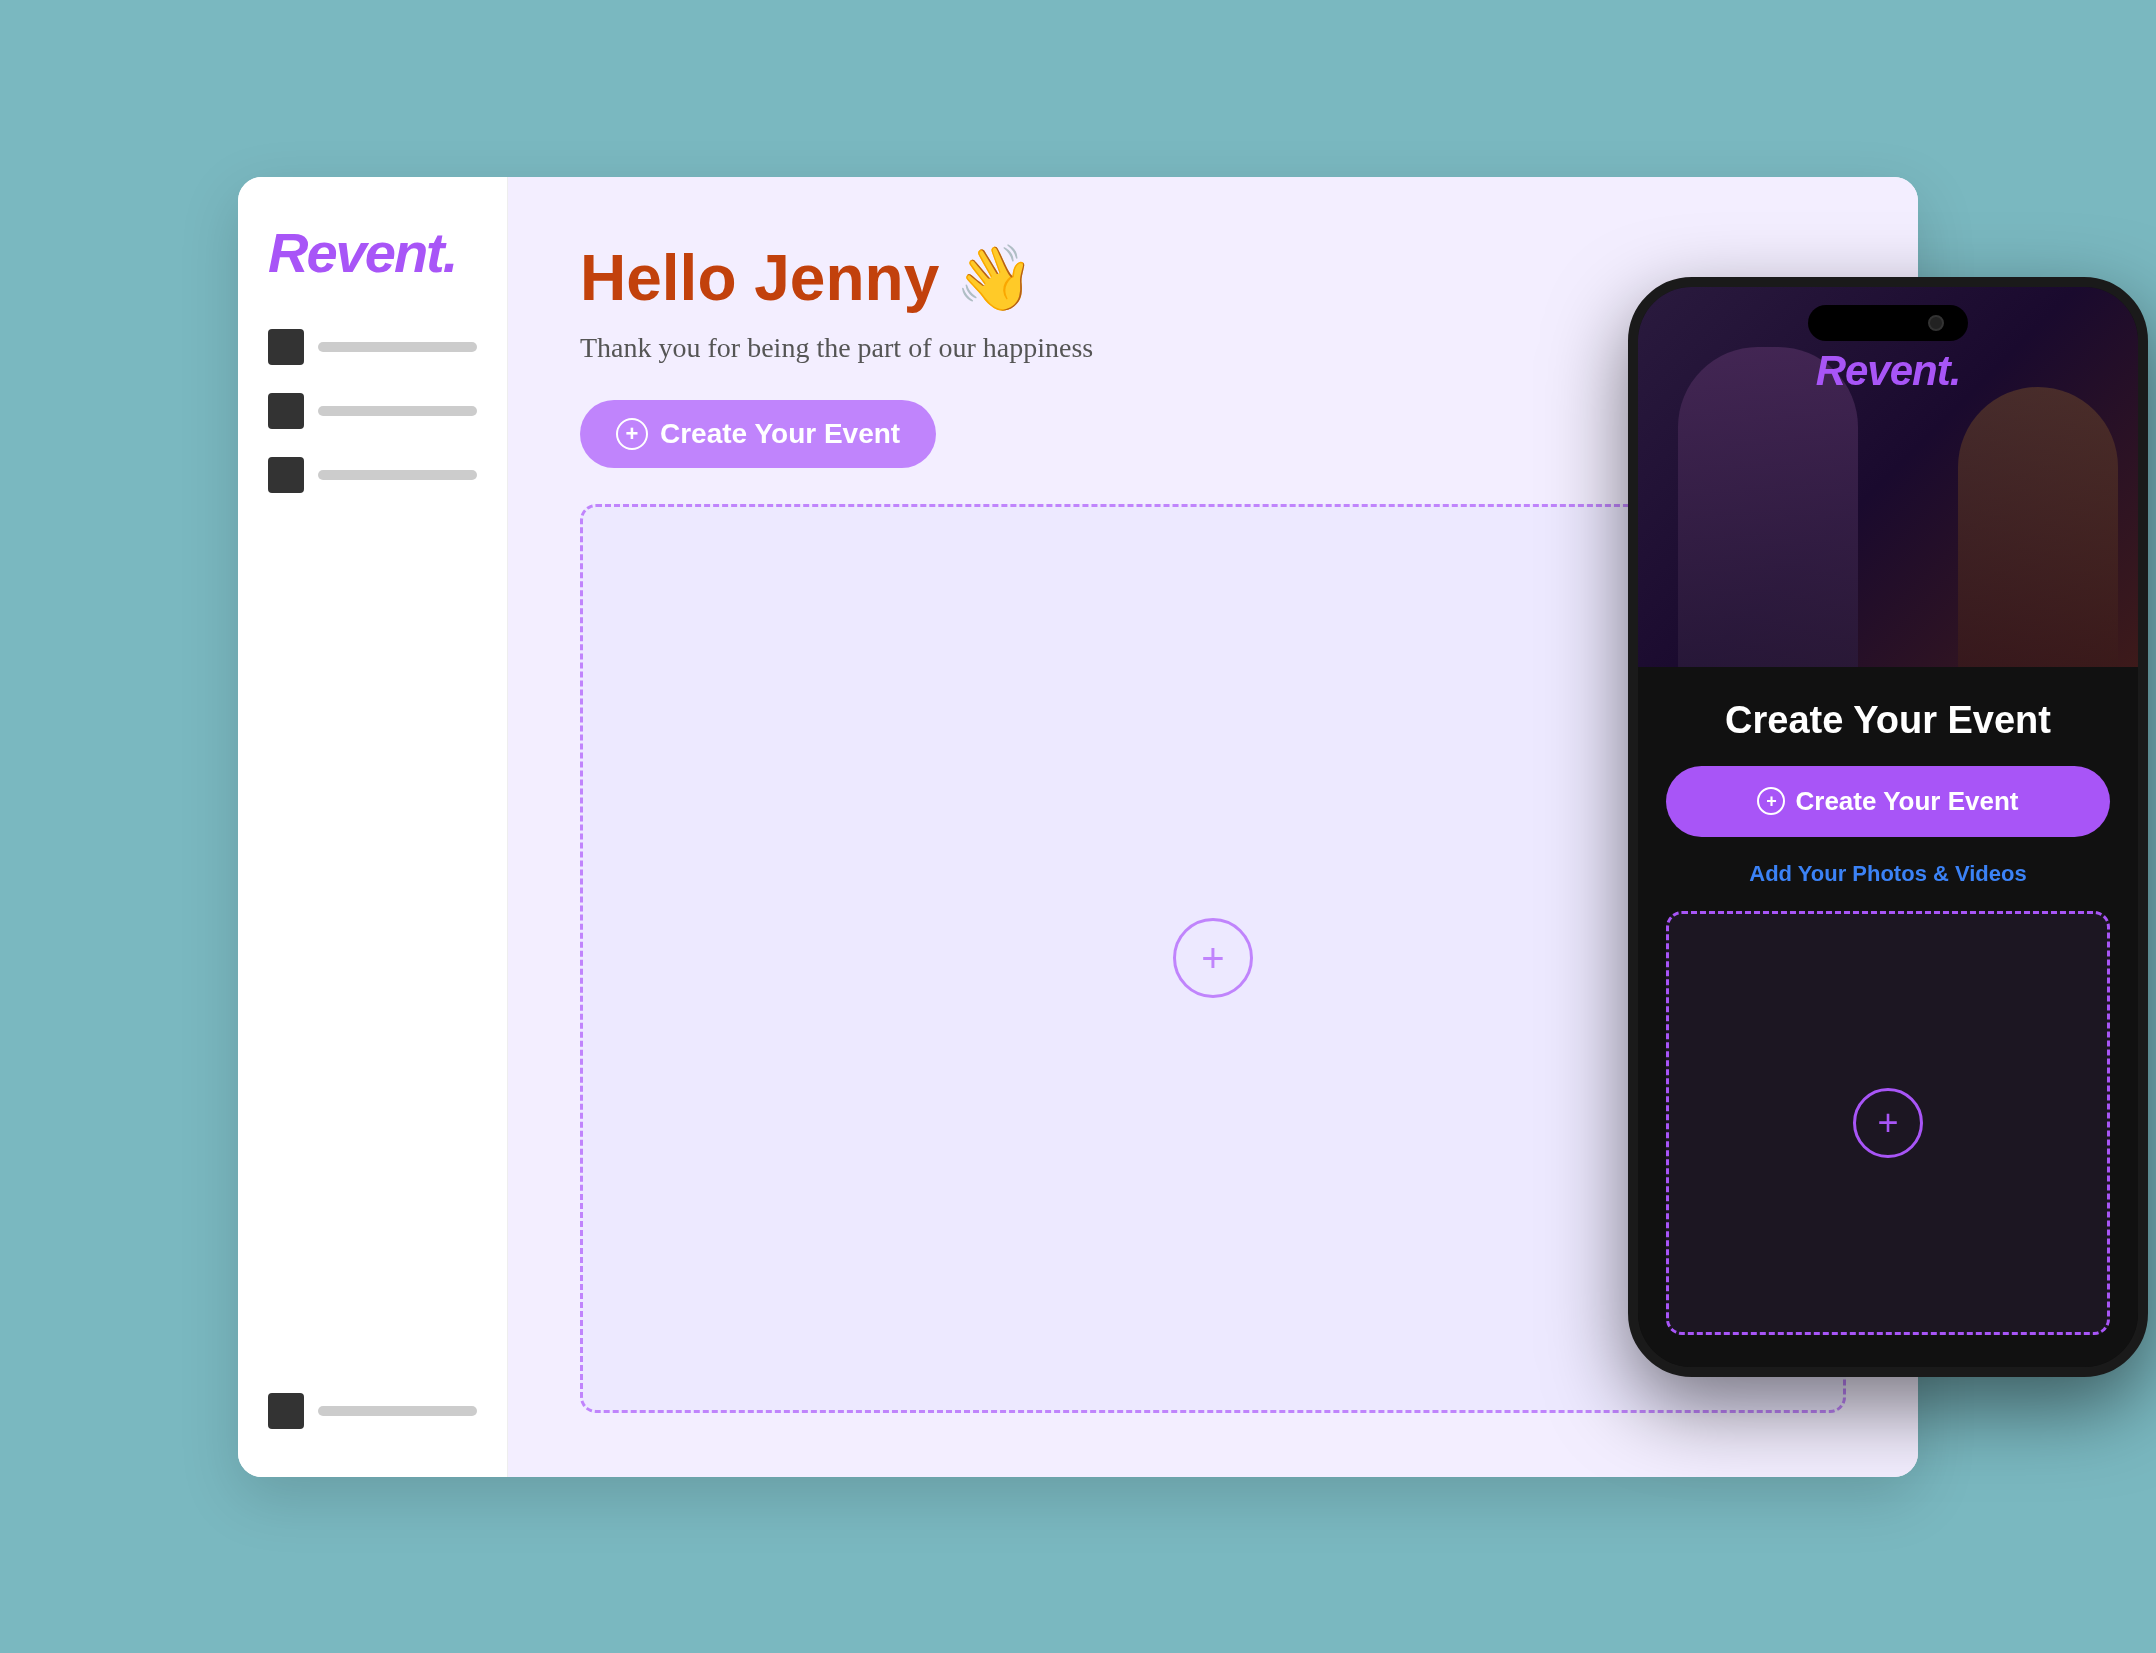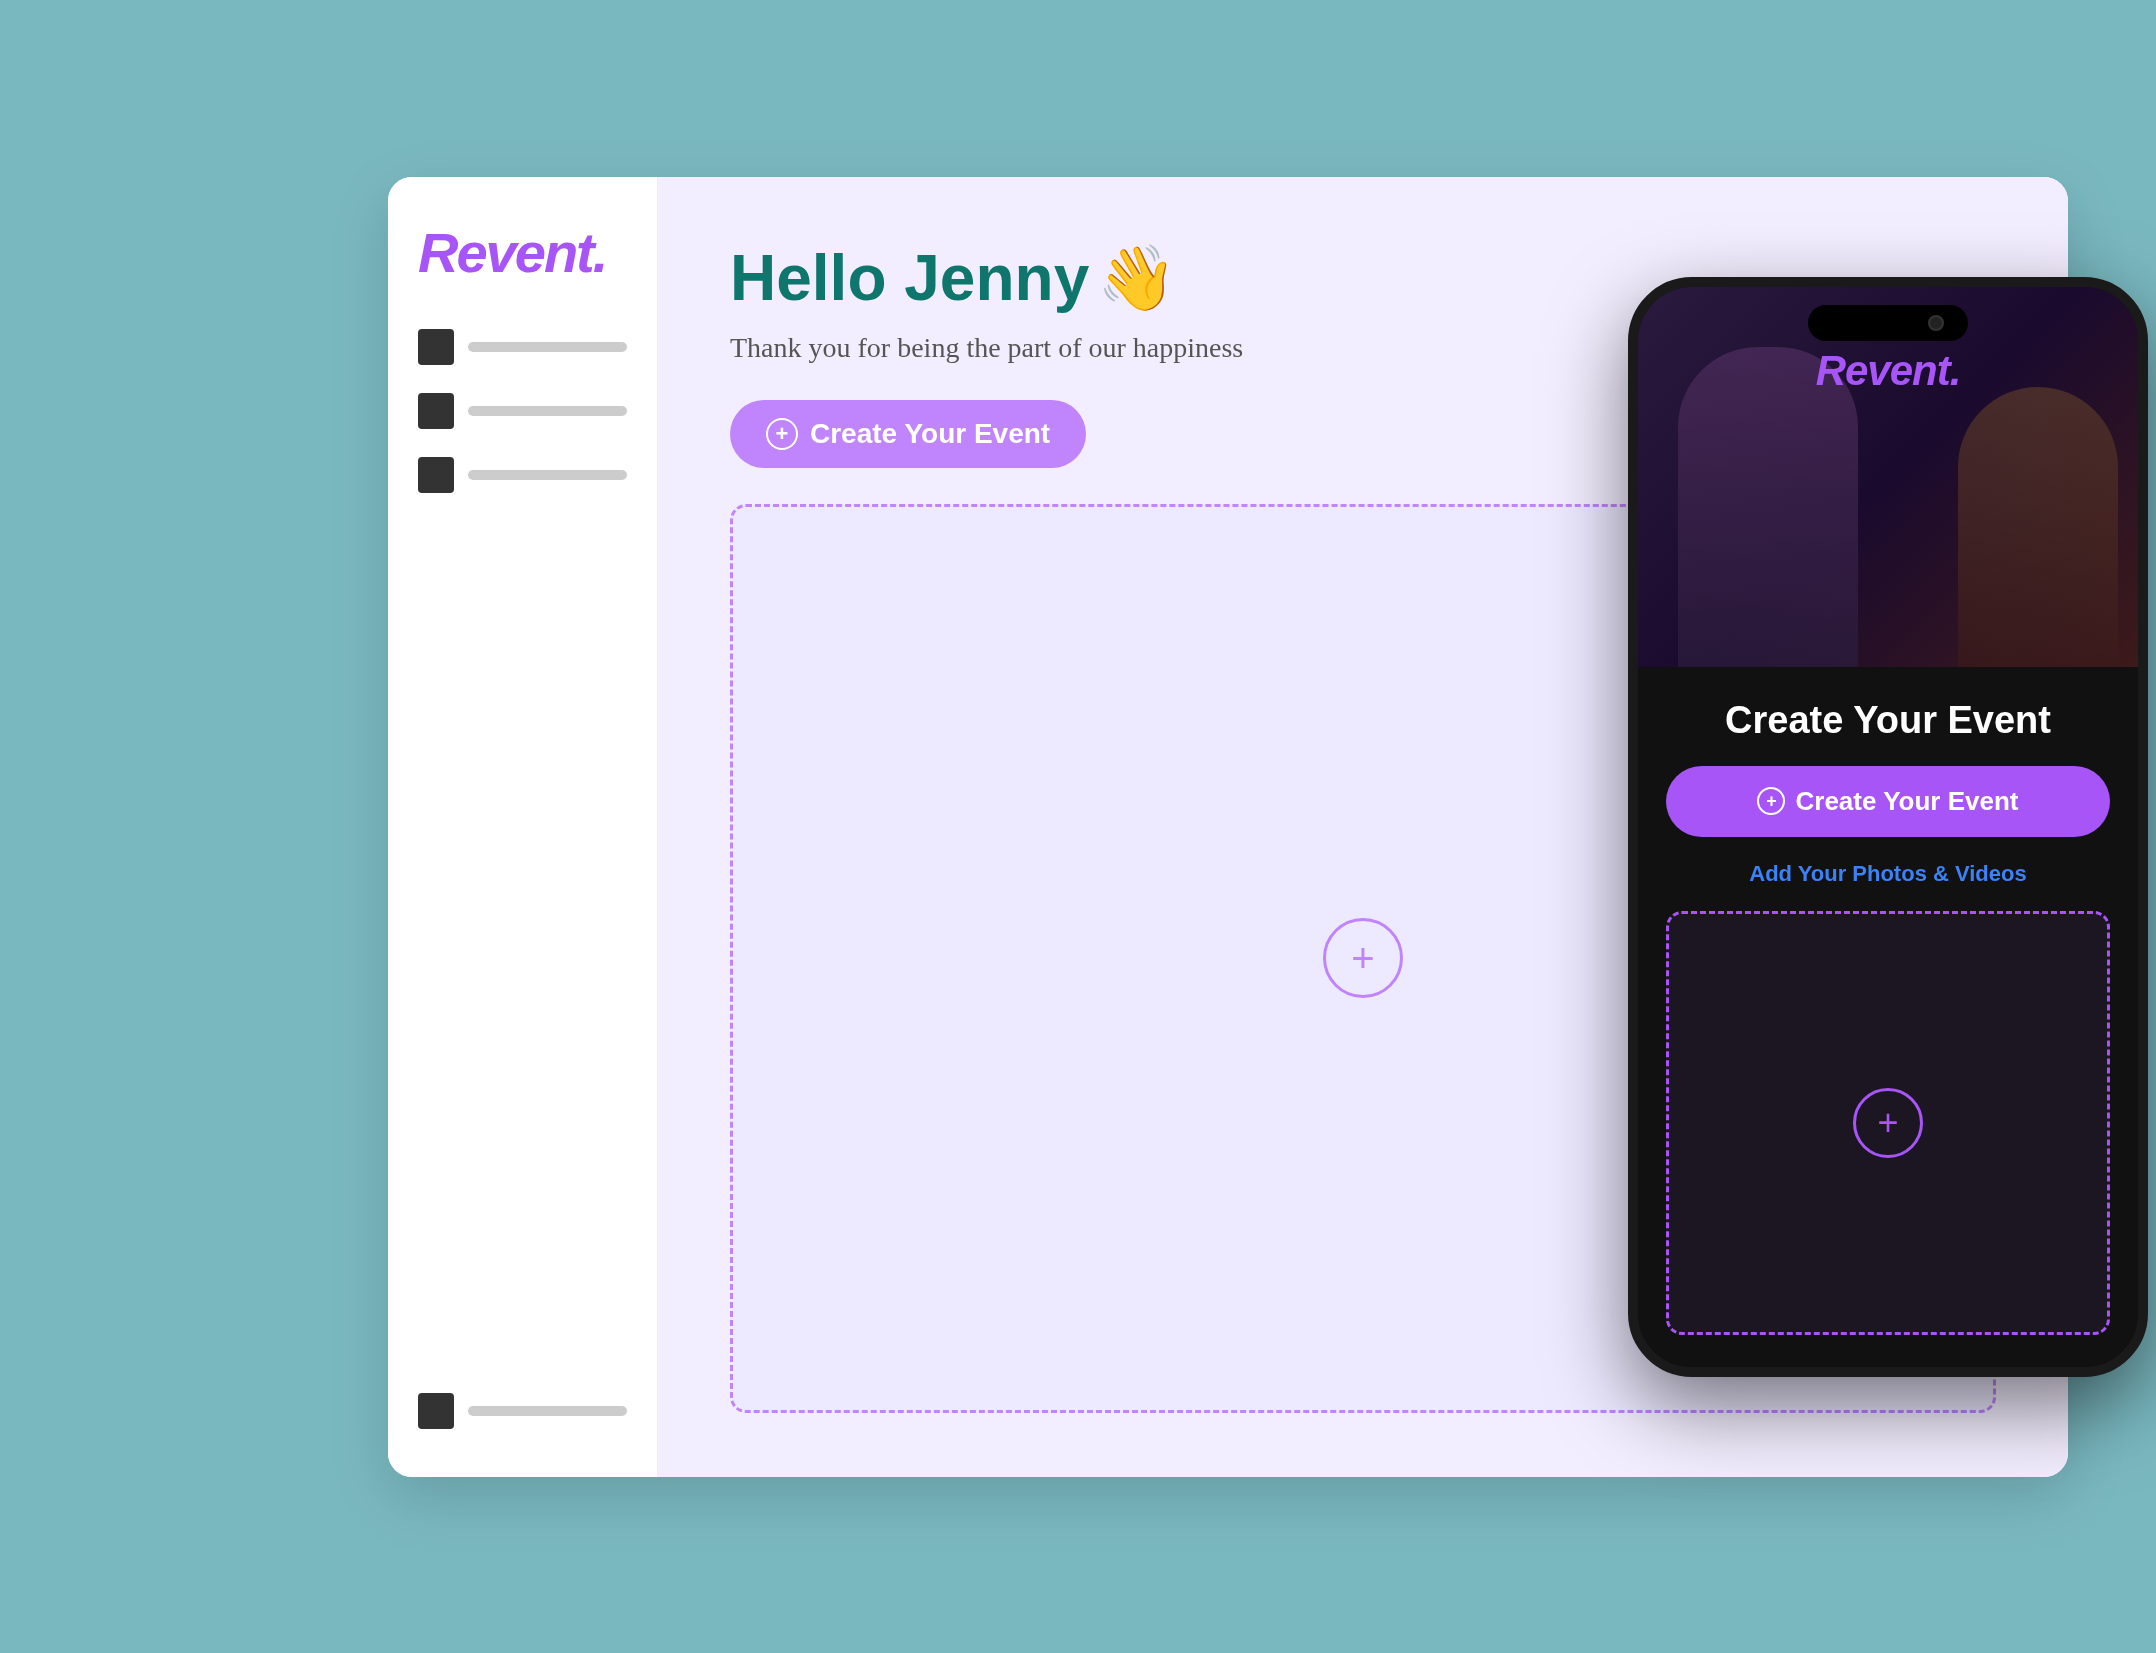--- a/index.html
+++ b/index.html
@@ -14,21 +14,21 @@
       font-family: -apple-system, BlinkMacSystemFont, 'Segoe UI', sans-serif;
       overflow: hidden;
     }
 
     .outer-wrapper {
       width: 1980px;
       height: 1460px;
       position: relative;
       display: flex;
       align-items: center;
-      justify-content: flex-end;
+      justify-content: center;
     }
 
     
     .desktop-card {
       width: 1680px;
       height: 1300px;
       background: #fff;
       border-radius: 24px;
       display: flex;
       overflow: hidden;
@@ -111,24 +111,24 @@
 
     .greeting-section {
       display: flex;
       flex-direction: column;
       gap: 16px;
     }
 
     .greeting-title {
       font-size: 64px;
       font-weight: 800;
-      color: #0f766e;
-      display: flex;
-      align-items: center;
-      gap: 8px;
+      color: #c2410c;
+      display: flex;
+      align-items: center;
+      gap: 16px;
     }
 
     .wave-emoji {
       font-size: 64px;
     }
 
     .greeting-subtitle {
       font-size: 28px;
       color: #555;
       font-weight: 400;

